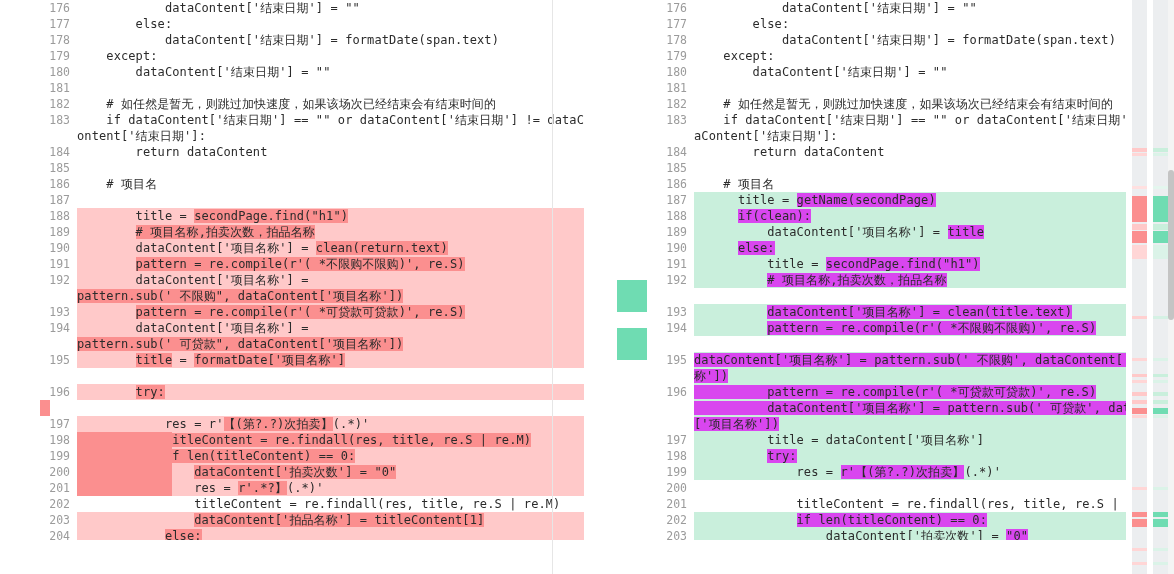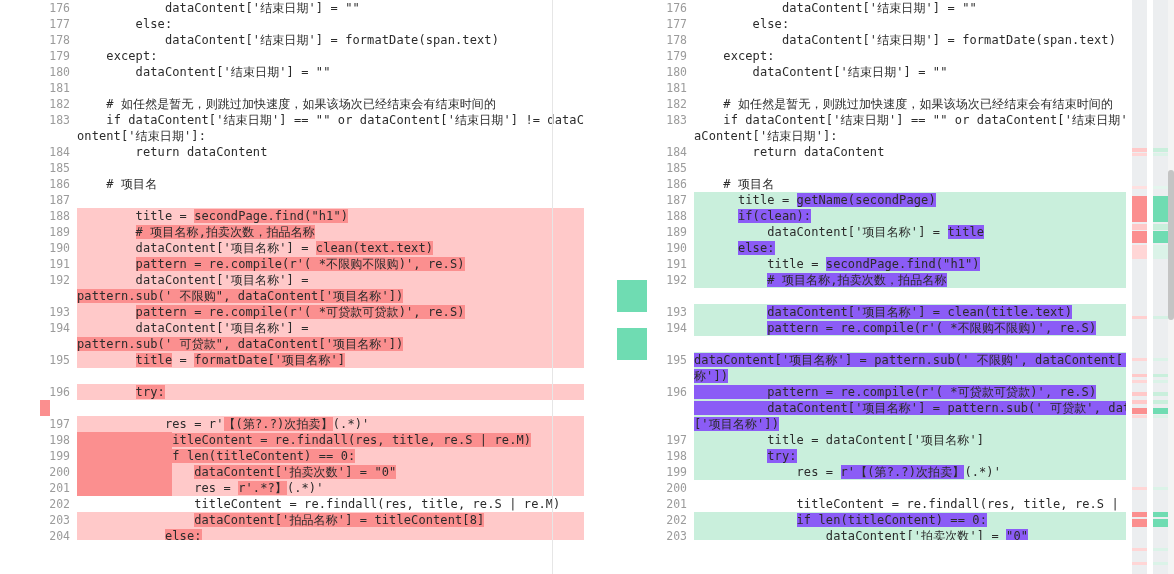--- a/index.html
+++ b/index.html
@@ -73,21 +73,21 @@
     font-size: 12px;
     letter-spacing: 0.1px;
   }
   .code .seg { white-space: pre-wrap; }
 
   
   .row.del  .code { background: #ffc9c9; }
   .row.ins  .code { background: #c9efdc; }
   
   .hl-del { background: #fb8f8f; }
-  .hl-ins { background: #8b5cf6; }
+  .hl-ins { background: #d946ef; }
 
   
   .padmark {
     position: absolute;
     z-index: 1;
     pointer-events: none;
   }
   .padmark.del { background: #fb8f8f; }
   .padmark.ins { background: #6fdcb2; }
 
@@ -150,38 +150,38 @@
         <div class="row ctx"><div class="gutter">180</div><div class="code"><span class="seg">        dataContent['结束日期'] = ""</span></div></div>
         <div class="row ctx"><div class="gutter">181</div><div class="code"><span class="seg"></span></div></div>
         <div class="row ctx"><div class="gutter">182</div><div class="code"><span class="seg">    # 如任然是暂无，则跳过加快速度，如果该场次已经结束会有结束时间的</span></div></div>
         <div class="row ctx"><div class="gutter">183</div><div class="code"><span class="seg">    if dataContent['结束日期'] == "" or dataContent['结束日期'] != dataContent['结束日期']:</span></div></div>
         <div class="row ctx"><div class="gutter">184</div><div class="code"><span class="seg">        return dataContent</span></div></div>
         <div class="row ctx"><div class="gutter">185</div><div class="code"><span class="seg"></span></div></div>
         <div class="row ctx"><div class="gutter">186</div><div class="code"><span class="seg">    # 项目名</span></div></div>
         <div class="row del"><div class="gutter">187</div><div class="code"><span class="seg"></span></div></div>
         <div class="row del"><div class="gutter">188</div><div class="code"><span class="seg">        title = </span><span class="seg hl-del">secondPage.find("h1")</span></div></div>
         <div class="row del"><div class="gutter">189</div><div class="code"><span class="seg">        </span><span class="seg hl-del"># 项目名称,拍卖次数，拍品名称</span></div></div>
-        <div class="row del"><div class="gutter">190</div><div class="code"><span class="seg">        dataContent['项目名称'] = </span><span class="seg hl-del">clean(text.text)</span></div></div>
+        <div class="row del"><div class="gutter">190</div><div class="code"><span class="seg">        dataContent['项目名称'] = </span><span class="seg hl-del">clean(return.text)</span></div></div>
         <div class="row del"><div class="gutter">191</div><div class="code"><span class="seg">        </span><span class="seg hl-del">pattern = re.compile(r'( *不限购不限购)', re.S)</span></div></div>
         <div class="row del"><div class="gutter">192</div><div class="code"><span class="seg">        dataContent['项目名称'] = </span><span class="seg hl-del">
 pattern.sub(' 不限购", dataContent['项目名称'])</span></div></div>
         <div class="row del"><div class="gutter">193</div><div class="code"><span class="seg">        </span><span class="seg hl-del">pattern = re.compile(r'( *可贷款可贷款)', re.S)</span></div></div>
         <div class="row del"><div class="gutter">194</div><div class="code"><span class="seg">        dataContent['项目名称'] = </span><span class="seg hl-del">
 pattern.sub(' 可贷款", dataContent['项目名称'])</span></div></div>
         <div class="row del"><div class="gutter">195</div><div class="code"><span class="seg">        </span><span class="seg hl-del">title</span><span class="seg"> = </span><span class="seg hl-del">formatDate['项目名称']</span></div></div>
         <div class="row del"><div class="gutter"></div><div class="code"><span class="seg"></span></div></div>
         <div class="row del"><div class="gutter">196</div><div class="code"><span class="seg">        </span><span class="seg hl-del">try:</span></div></div>
         <div class="row del"><div class="gutter"></div><div class="code"><span class="seg"></span></div></div>
         <div class="row del"><div class="gutter">197</div><div class="code"><span class="seg">            res = r'</span><span class="seg hl-del">【(第?.?)次拍卖】</span><span class="seg">(.*)'</span></div></div>
         <div class="row del"><div class="gutter">198</div><div class="code"><span class="seg">            </span><span class="seg hl-del">titleContent = re.findall(res, title, re.S | re.M)</span></div></div>
         <div class="row del"><div class="gutter">199</div><div class="code"><span class="seg">            </span><span class="seg hl-del">if len(titleContent) == 0:</span></div></div>
         <div class="row del"><div class="gutter">200</div><div class="code"><span class="seg">                </span><span class="seg hl-del">dataContent['拍卖次数'] = "0"</span></div></div>
         <div class="row del"><div class="gutter">201</div><div class="code"><span class="seg">                res = </span><span class="seg hl-del">r'.*?】</span><span class="seg">(.*)'</span></div></div>
         <div class="row ctx"><div class="gutter">202</div><div class="code"><span class="seg">                titleContent = re.findall(res, title, re.S | re.M)</span></div></div>
-        <div class="row del"><div class="gutter">203</div><div class="code"><span class="seg">                </span><span class="seg hl-del">dataContent['拍品名称'] = titleContent[8]</span></div></div>
+        <div class="row del"><div class="gutter">203</div><div class="code"><span class="seg">                </span><span class="seg hl-del">dataContent['拍品名称'] = titleContent[1]</span></div></div>
         <div class="row del"><div class="gutter">204</div><div class="code"><span class="seg">            </span><span class="seg hl-del">else:</span></div></div>
       </div>
   <div class="padmark del" style="left: 40px; top: 400px; width: 10px; height: 16px;"></div>
       <div class="padmark del" style="left: 72px; top: 432px; width: 100px; height: 64px;"></div>
       <div class="padmark del" style="left: 40px; top: 432px; width: 32px; height: 96px;"></div>
       <div class="padmark del" style="left: 40px; top: 528px; width: 32px; height: 46px;"></div>
     </div>
 
   <div class="divider" style="left:552px;"></div>
 

